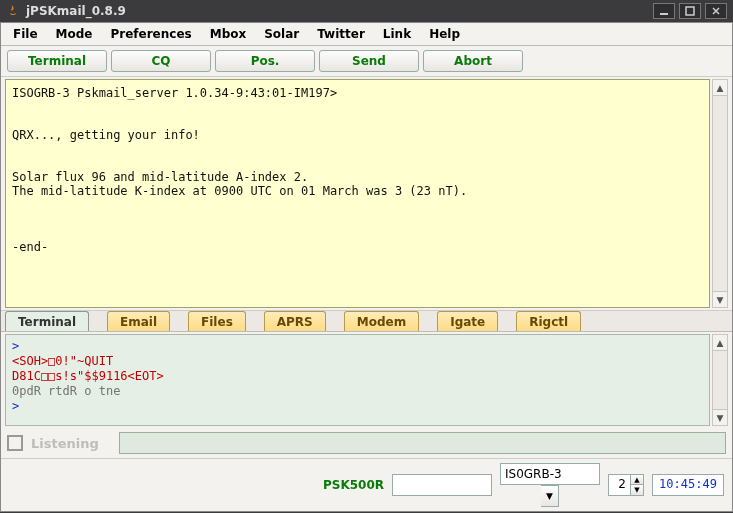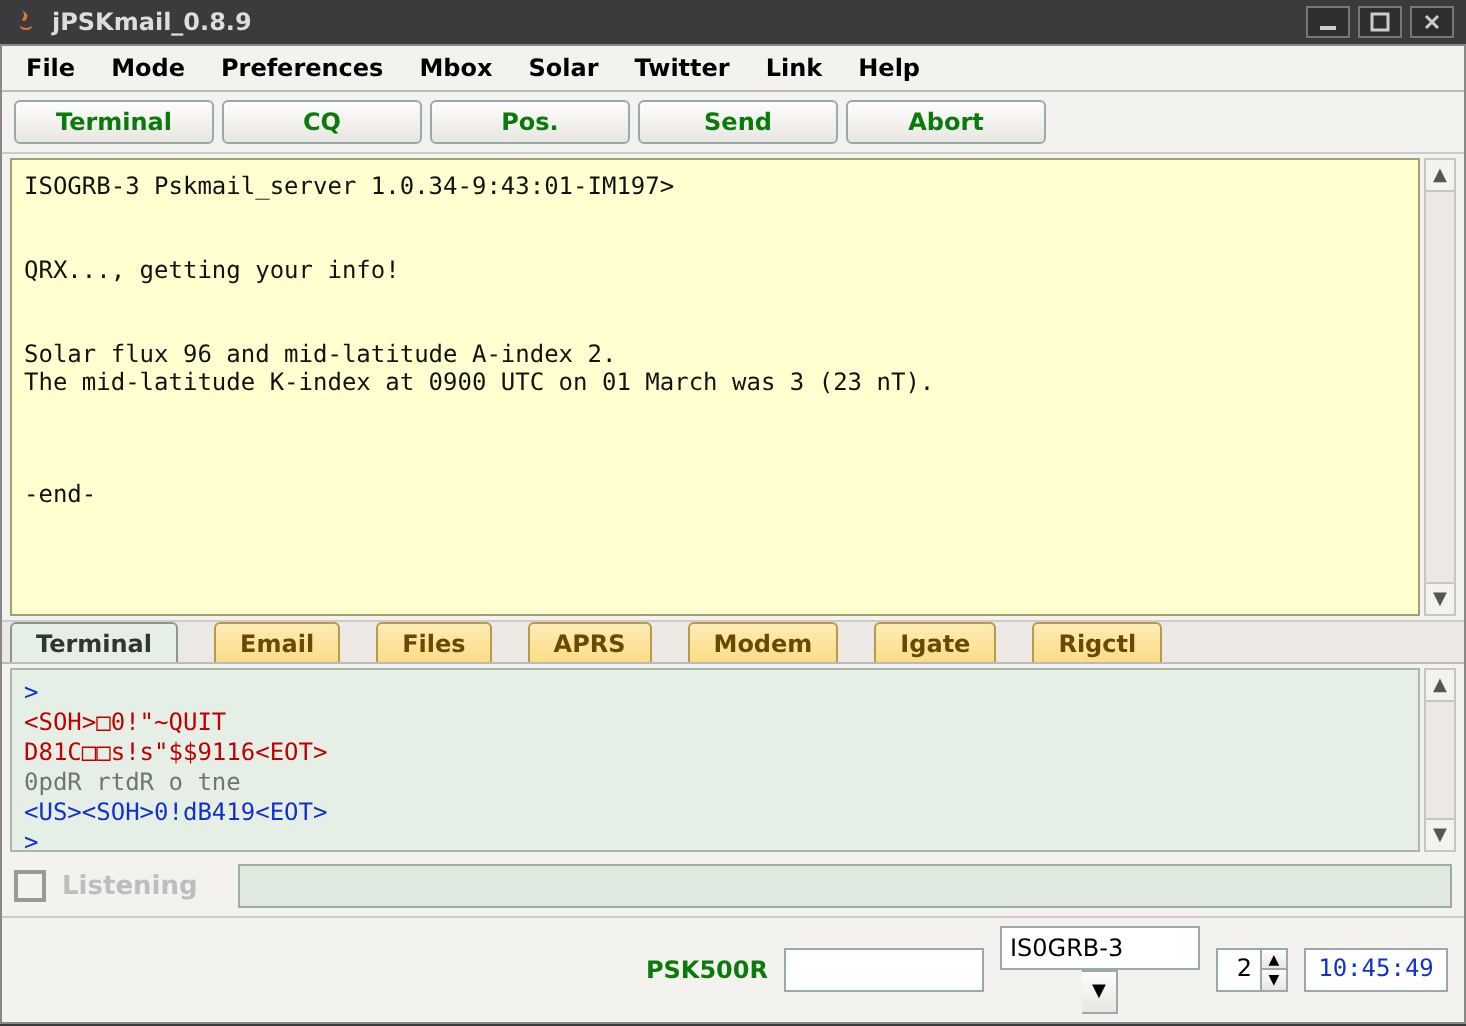--- a/index.html
+++ b/index.html
@@ -282,21 +282,20 @@
     <div class="tab">Igate</div>
     <div class="tab">Rigctl</div>
   </div>
 
   <div class="log-area">
     <div class="log">
       <div class="blue">&gt;</div>
       <div class="red"> &lt;SOH&gt;□0!"~QUIT</div>
       <div class="red"> D81C□□s!s"$$9116&lt;EOT&gt;</div>
       <div class="gray">0pdR rtdR o tne</div>
-      <div class="blue"> &lt;US&gt;&lt;SOH&gt;0!dB419&lt;EOT&gt;</div>
       <div class="blue">&gt;</div>
 
     </div>
     <div class="vscroll">
       <div class="arrow">▲</div>
       <div class="arrow bottom">▼</div>
     </div>
   </div>
 
   <div class="input-row">

